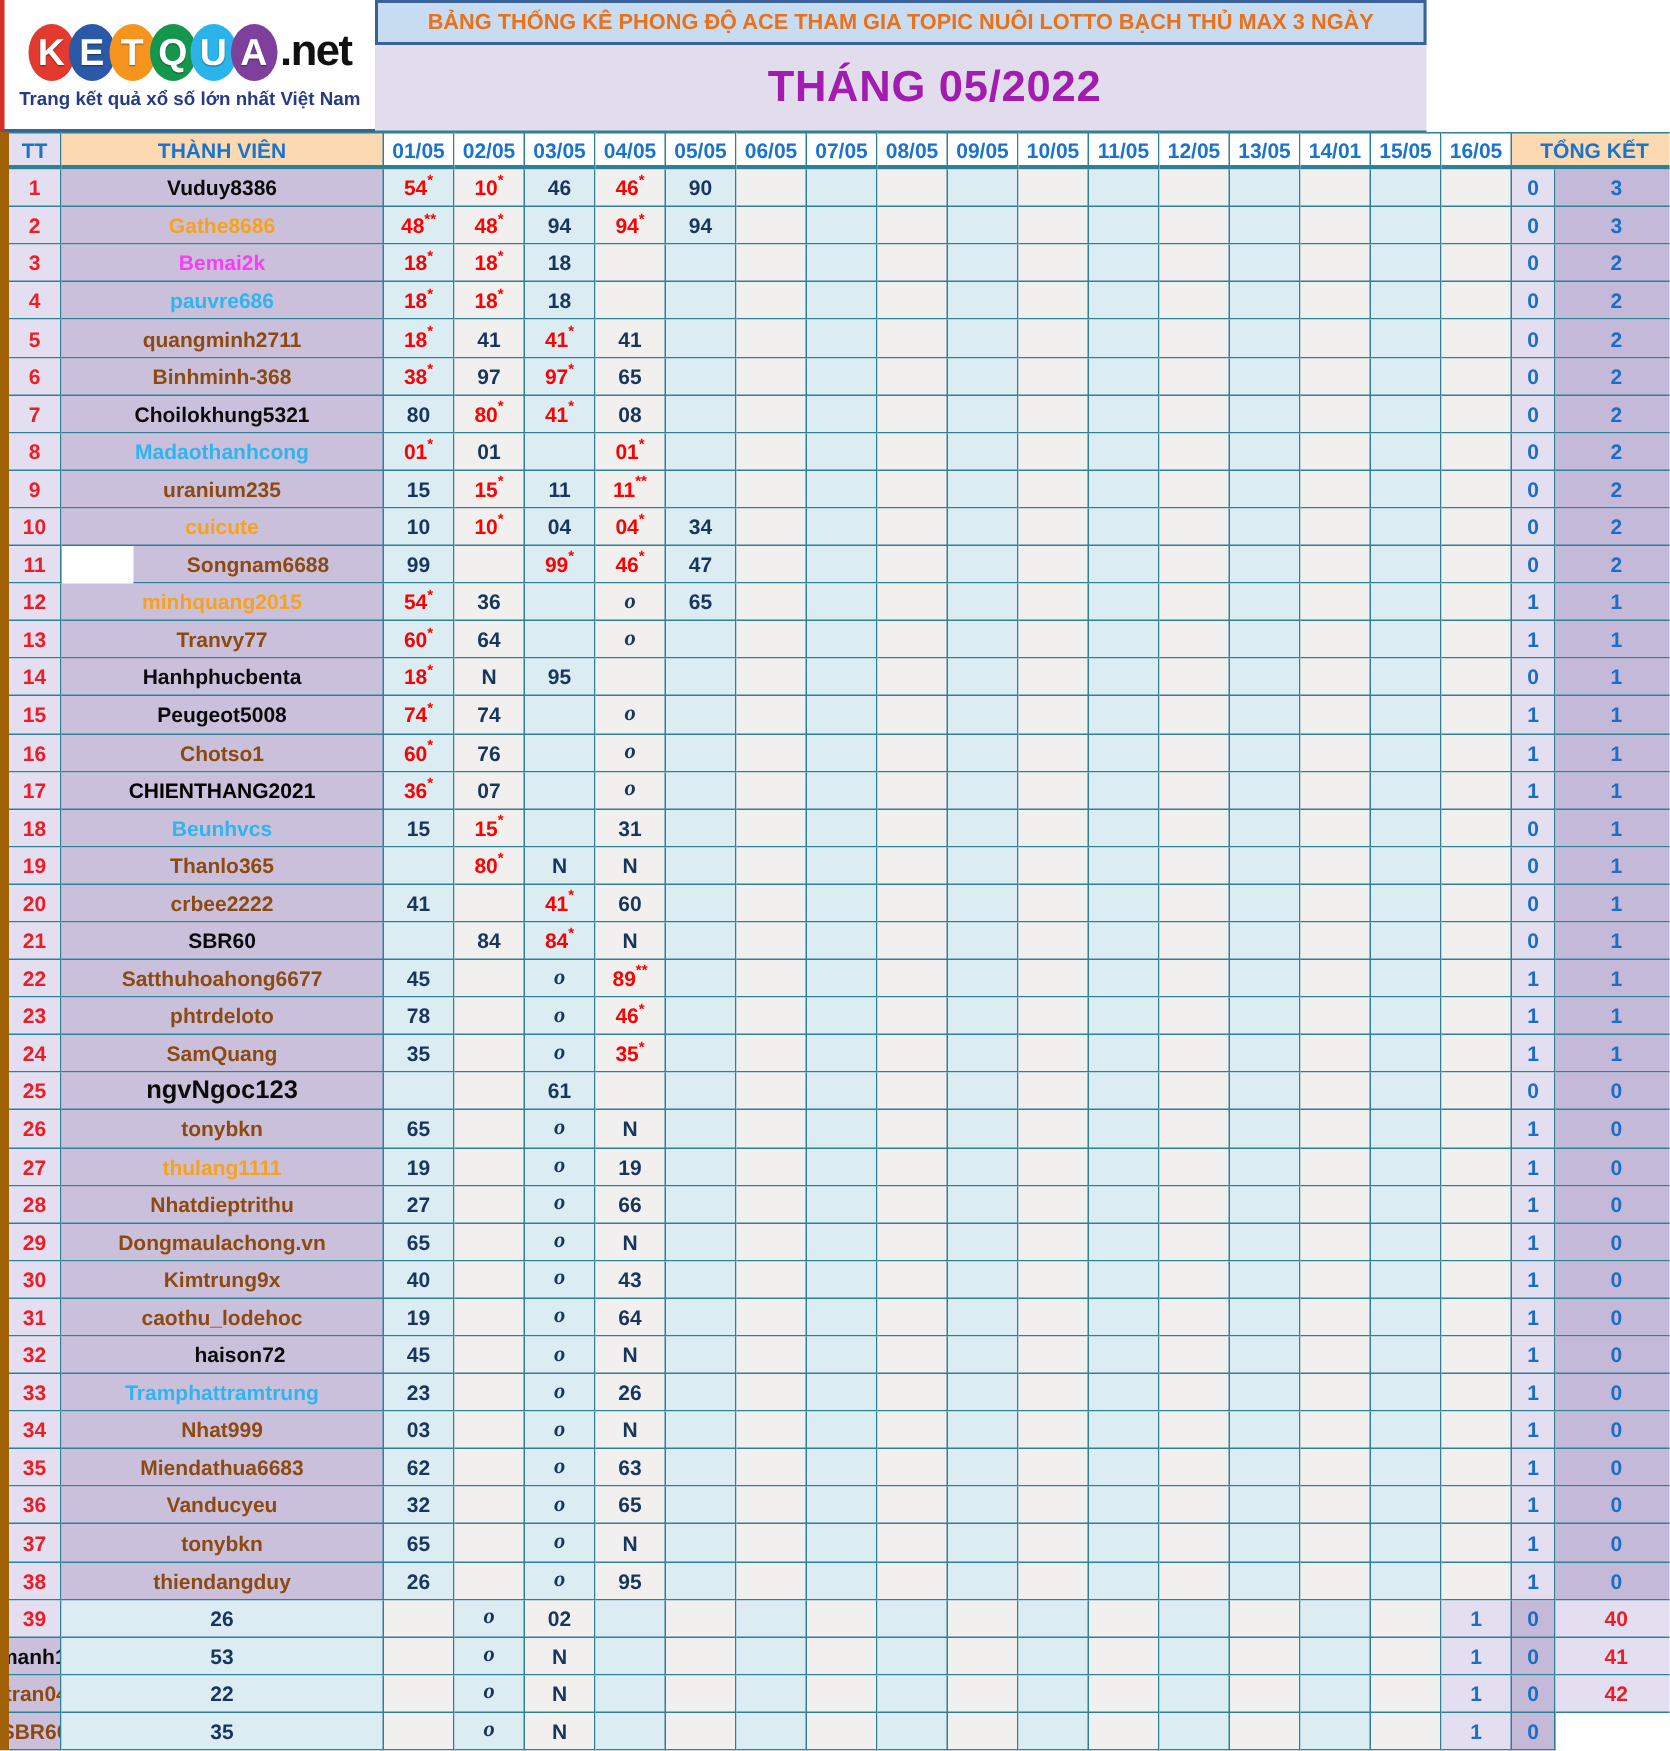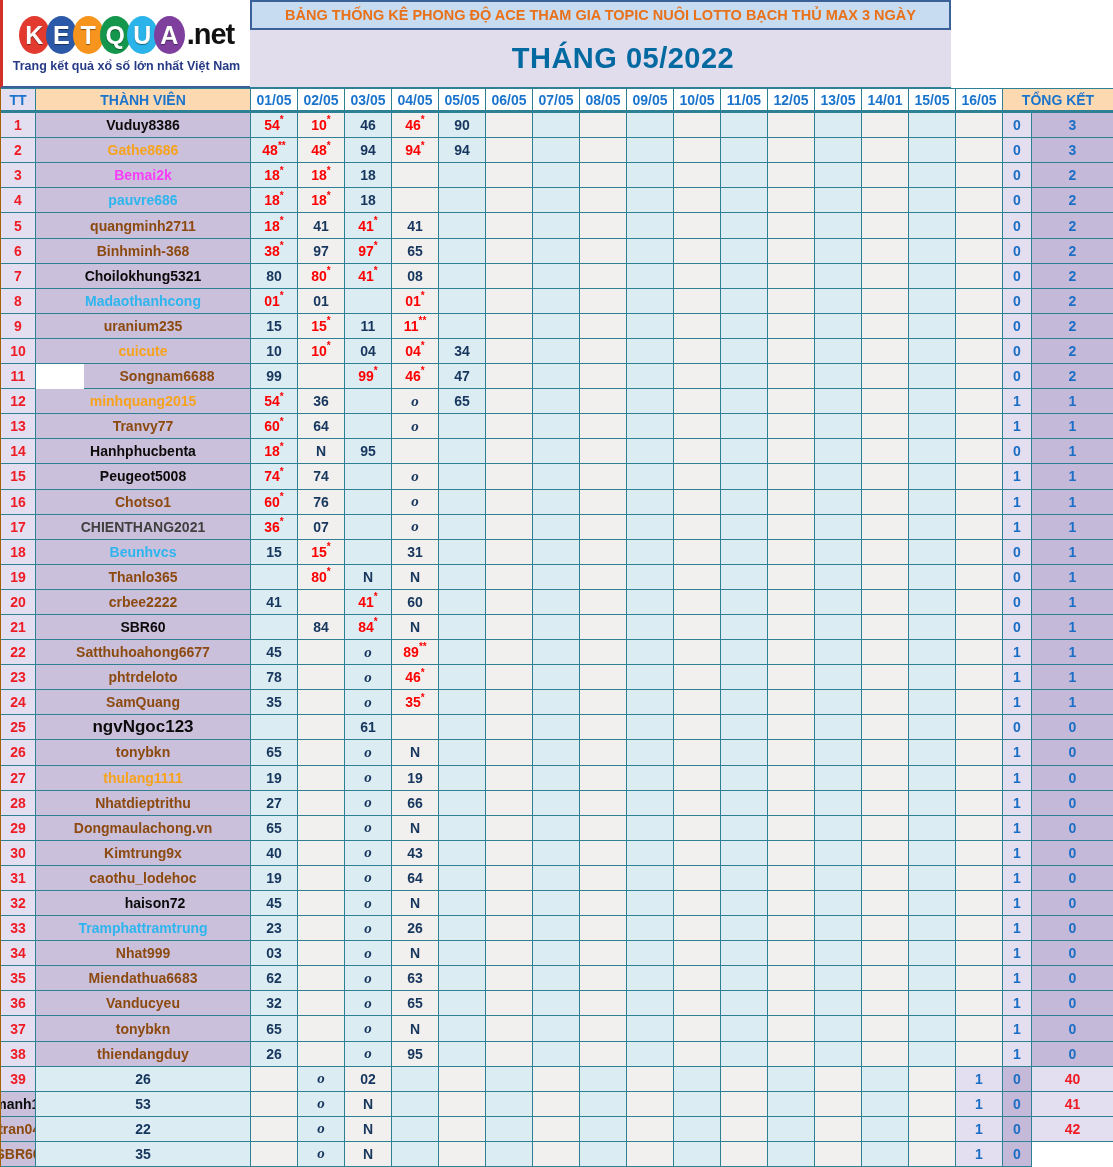--- a/index.html
+++ b/index.html
@@ -24,32 +24,32 @@
   .tagline { color: #263a86; font-weight: bold; font-size: 12.5px; margin-top: 5px; }
 
   .banners { width: 701px; display: flex; flex-direction: column; }
   .banner-title {
     height: 30px; background: #c7dbf1; border: 2px solid #3b6298;
     color: #e8711a; font-weight: bold; font-size: 14.5px;
     display: flex; align-items: center; justify-content: center;
   }
   .banner-month {
     height: 58px; background: #e1dded; border-bottom: 1px solid #2e8095;
-    color: #0369a1; font-weight: bold; font-size: 29px;
+    color: #a21caf; font-weight: bold; font-size: 29px;
     display: flex; align-items: center; justify-content: center;
     letter-spacing: 0.5px;
     padding-left: 45px;
   }
 
   
   .grid {
     display: grid; width: 990px;
     grid-template-columns: 35px 215px repeat(16, 47px) 29px 82px;
     grid-auto-rows: 25.1px;
-    border-left: 1px solid #a16207;
+    border-left: 6px solid #a16207;
   }
   .cell {
     border-right: 1px solid #2e8095; border-bottom: 1px solid #2e8095;
     display: flex; align-items: center; justify-content: center;
     font-size: 14px; font-weight: bold; overflow: hidden; white-space: nowrap;
   }
   .hdr { height: 25px; border-top: 1px solid #2e8095; border-bottom: 3px solid #2e8095; color: #1b74cc; }
   .hdr-tt   { background: #e3def0; }
   .hdr-mem  { background: #fcd9b0; }
   .hdr-date { background: #ffffff; }
@@ -544,21 +544,21 @@
       <div class="cell day-even"></div>
       <div class="cell day-odd"></div>
       <div class="cell day-even"></div>
       <div class="cell day-odd"></div>
       <div class="cell day-even"></div>
       <div class="cell day-odd"></div>
       <div class="cell day-even"></div>
       <div class="cell c-tk1">1</div>
       <div class="cell c-tk2">1</div>
       <div class="cell c-tt">17</div>
-      <div class="cell c-name" style="color: #404040;">CHIENTHANG2021</div>
+      <div class="cell c-name" style="color: #000000;">CHIENTHANG2021</div>
       <div class="cell day-odd">
         <span class="red">36<sup>*</sup></span>
       </div>
       <div class="cell day-even">
         <span class="nv">07</span>
       </div>
       <div class="cell day-odd"></div>
       <div class="cell day-even">
         <span class="oo">o</span>
       </div>

